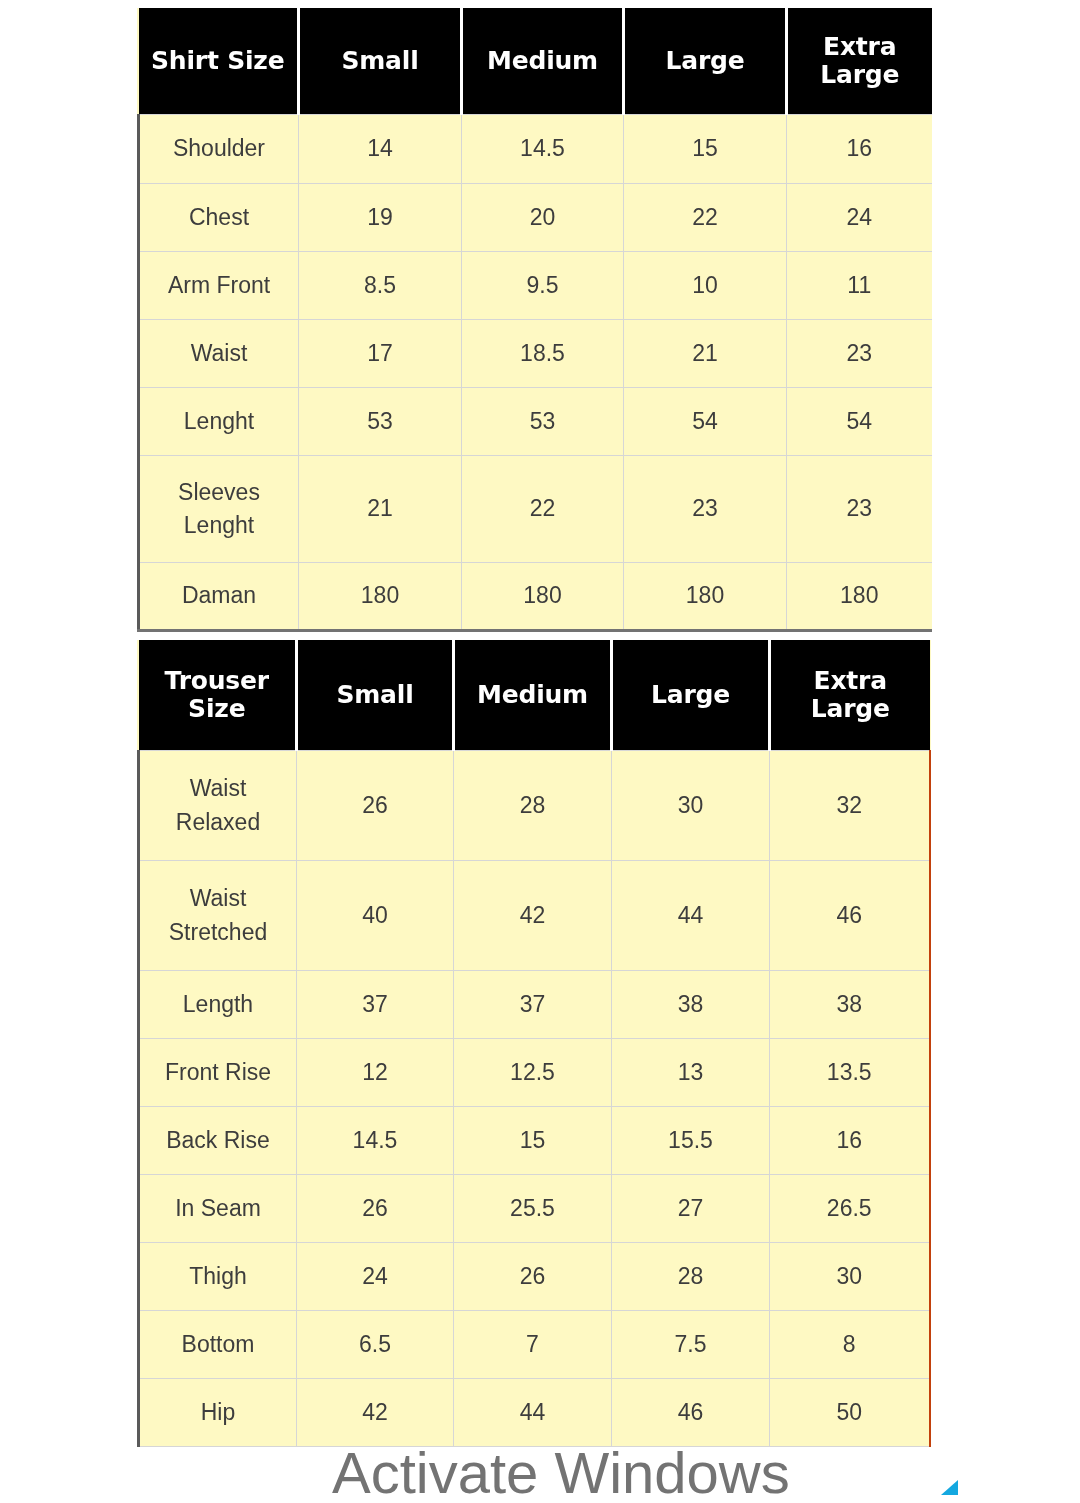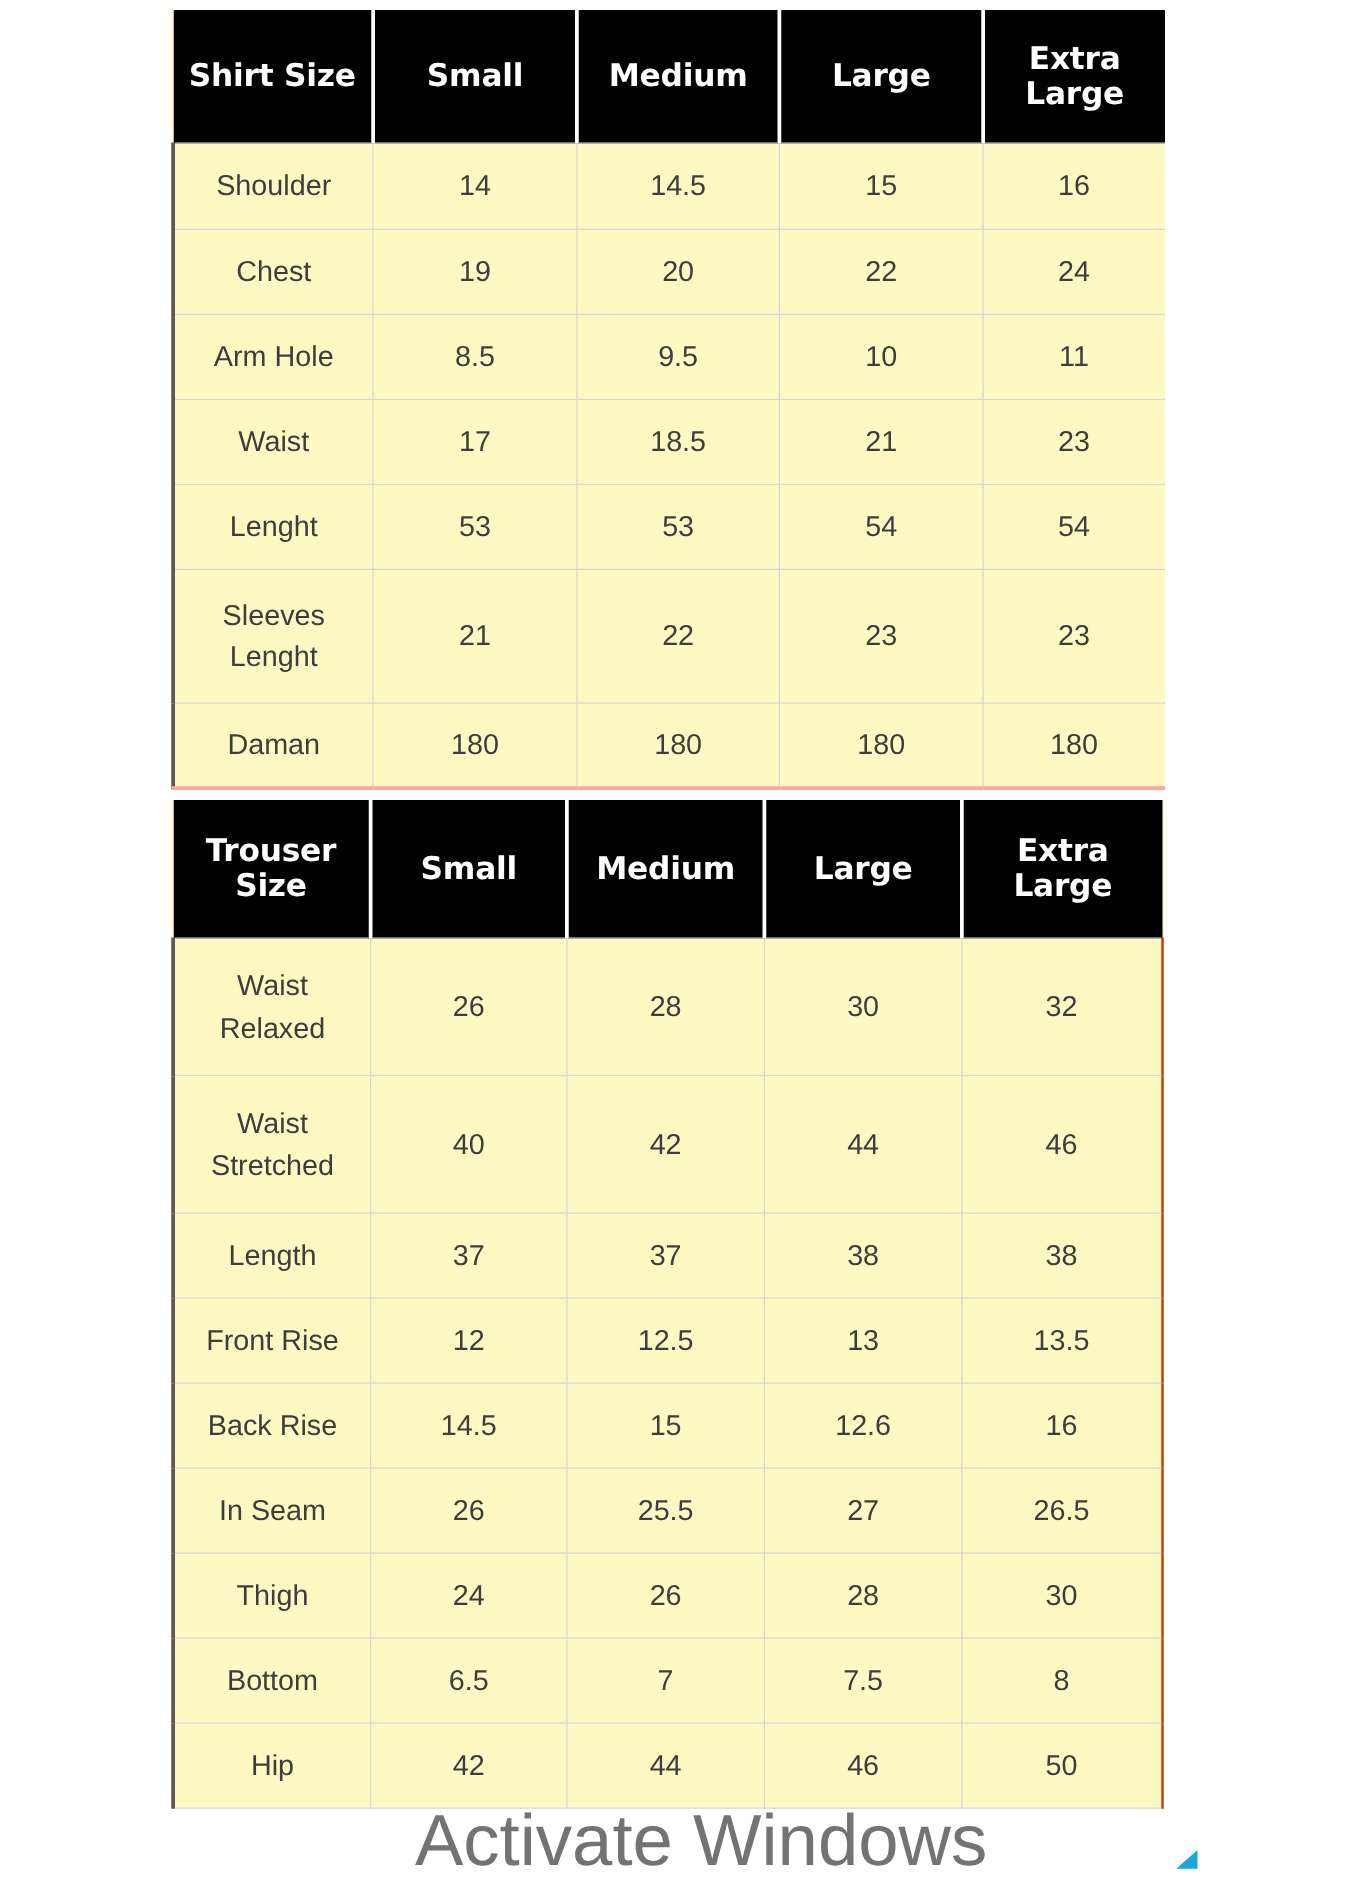--- a/index.html
+++ b/index.html
@@ -71,21 +71,21 @@
     border-right-color: #d6d6d6;
   }
   #shirt-table tbody tr td:first-child {
     border-left: 3px solid #5a5a5a;
     margin-left: 43px;
   }
   #shirt-table tbody tr td:last-child {
     border-right: none;
   }
   #shirt-table tbody tr:last-child td {
-    border-bottom: 3px solid #fca5a5;
+    border-bottom: 3px solid #737373;
   }
 
   
   #trouser-table {
     left: 137px;
     top: 640px;
     width: 791px;
   }
   #trouser-table thead th { height: 110px; }
   #trouser-table tbody tr td:first-child {
@@ -153,21 +153,21 @@
         <td>16</td>
       </tr>
       <tr style="height:68px">
         <td>Chest</td>
         <td>19</td>
         <td>20</td>
         <td>22</td>
         <td>24</td>
       </tr>
       <tr style="height:68px">
-        <td>Arm Hole</td>
+        <td>Arm Front</td>
         <td>8.5</td>
         <td>9.5</td>
         <td>10</td>
         <td>11</td>
       </tr>
       <tr style="height:68px">
         <td>Waist</td>
         <td>17</td>
         <td>18.5</td>
         <td>21</td>
@@ -245,21 +245,21 @@
         <td>Front Rise</td>
         <td>12</td>
         <td>12.5</td>
         <td>13</td>
         <td>13.5</td>
       </tr>
       <tr style="height:68px">
         <td>Back Rise</td>
         <td>14.5</td>
         <td>15</td>
-        <td>12.6</td>
+        <td>15.5</td>
         <td>16</td>
       </tr>
       <tr style="height:68px">
         <td>In Seam</td>
         <td>26</td>
         <td>25.5</td>
         <td>27</td>
         <td>26.5</td>
       </tr>
       <tr style="height:68px">

